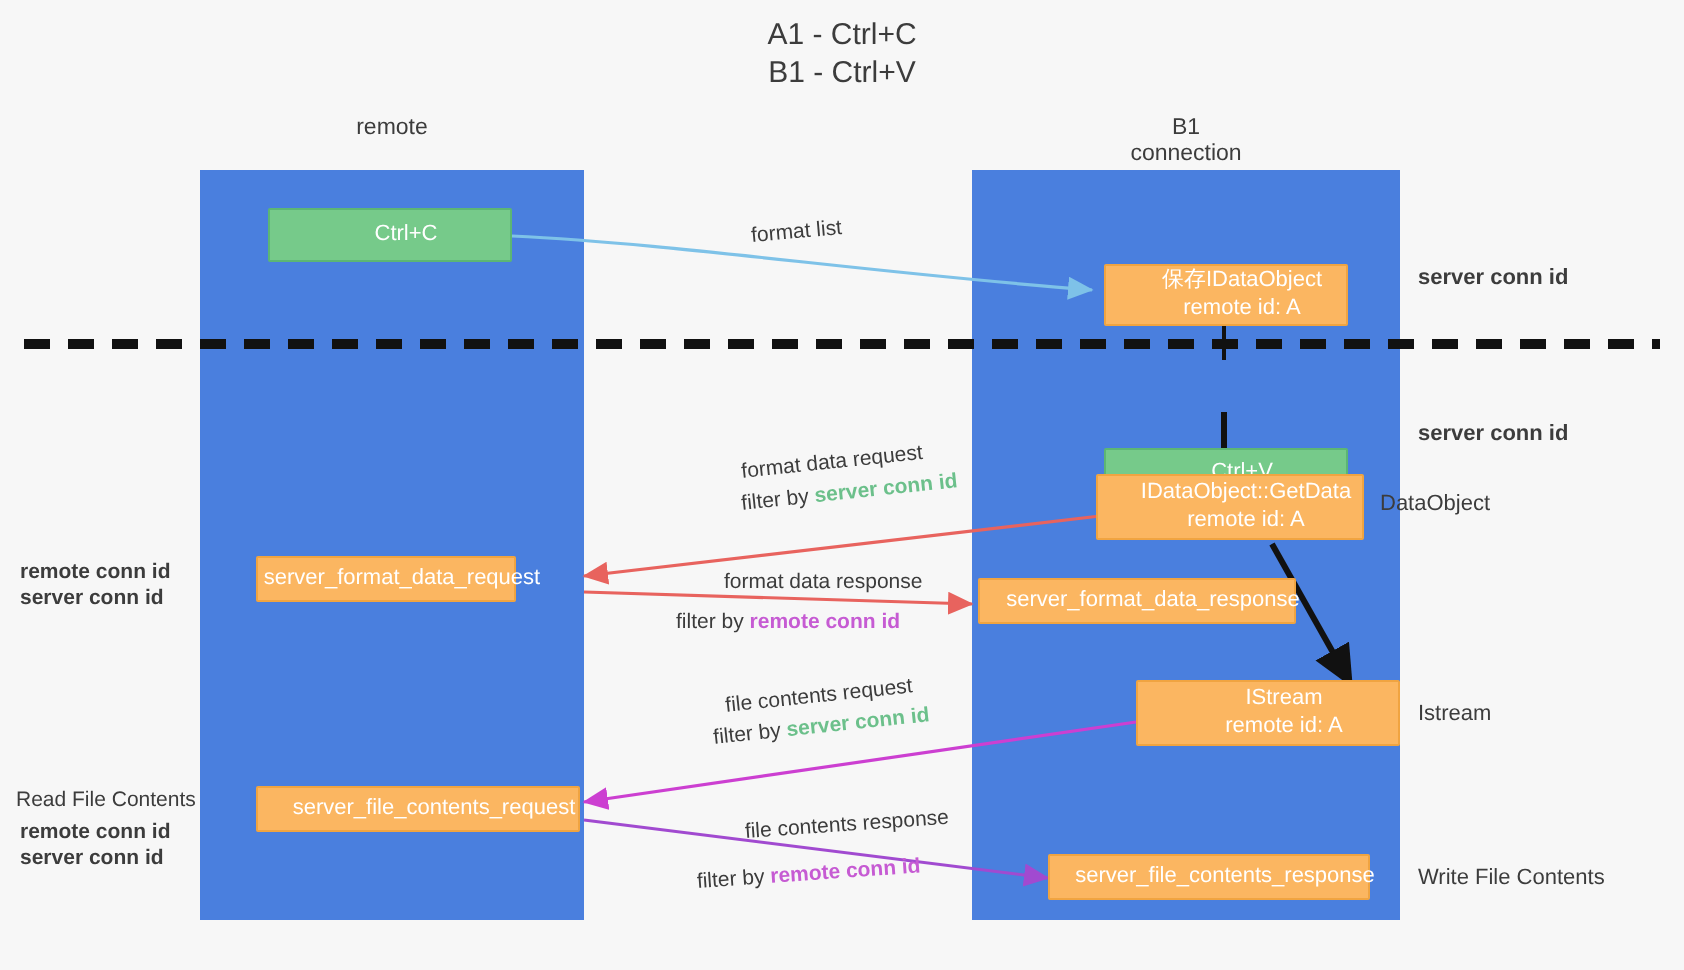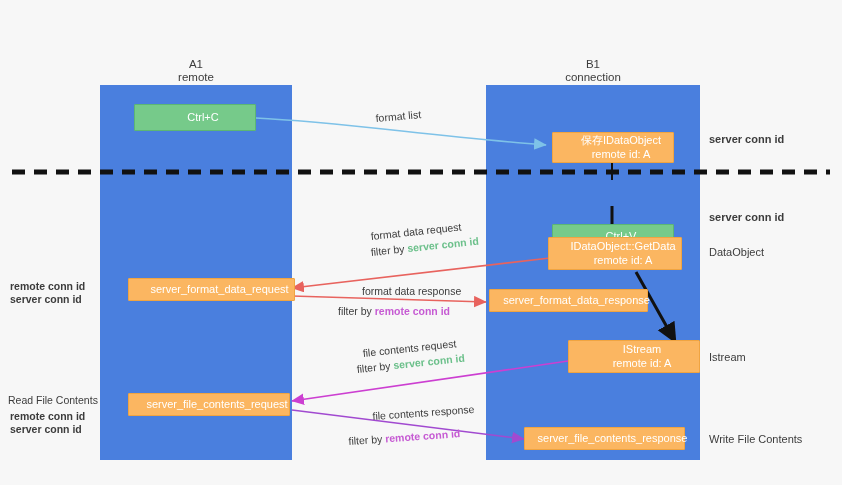--- a/index.html
+++ b/index.html
@@ -50,23 +50,26 @@
     position:absolute;font-size:10.5px;line-height:14px;white-space:nowrap;color:#3c3c3c;
   }
 
   .rlabel{position:absolute;font-size:11px;line-height:14px;color:#3c3c3c;white-space:nowrap;}
 </style>
 </head>
 <body>
 
 <div id="stage">
 
+  <div class="title">
+    <div>A1 - Ctrl+C</div>
+    <div>B1 - Ctrl+V</div>
+  </div>
 
   <div class="lane-head" style="left:100px;top:58px;width:192px;">
-    <div>A1</div>
     <div>remote</div>
   </div>
   <div class="lane-head" style="left:486px;top:58px;width:214px;">
     <div>B1</div>
     <div>connection</div>
   </div>
 
   <div class="lane lane-a"></div>
   <div class="lane lane-b"></div>
 
@@ -119,21 +122,21 @@
 
   <div class="box green" style="left:552px;top:180px;width:122px;height:26px;margin-top:44px;">
     <span>Ctrl+V</span>
   </div>
 
   <div class="box orange" style="left:548px;top:237px;width:134px;height:33px;">
     <span>IDataObject::GetData</span>
     <span>remote id: A</span>
   </div>
 
-  <div class="box orange" style="left:128px;top:278px;width:167px;height:23px;">
+  <div class="box orange" style="left:128px;top:278px;width:130px;height:23px;">
     <span>server_format_data_request</span>
   </div>
 
   <div class="box orange" style="left:489px;top:289px;width:159px;height:23px;">
     <span>server_format_data_response</span>
   </div>
 
   <div class="box orange" style="left:568px;top:340px;width:132px;height:33px;">
     <span>IStream</span>
     <span>remote id: A</span>
@@ -164,21 +167,21 @@
     <span>filter by </span><span class="g">server conn id</span>
   </div>
 
   <div class="edgelabel rot" style="left:372px;top:409px;transform:rotate(-4deg);">file contents response</div>
   <div class="edgelabel rot" style="left:348px;top:434px;transform:rotate(-4deg);">
     <span>filter by </span><span class="m">remote conn id</span>
   </div>
 
   <div class="rlabel g" style="left:709px;top:132px;font-weight:bold;">server conn id</div>
   <div class="rlabel g" style="left:709px;top:210px;font-weight:bold;">server conn id</div>
-  <div class="rlabel" style="left:709px;top:245px;">DataObject</div>
+  <div class="rlabel" style="left:690px;top:245px;">DataObject</div>
   <div class="rlabel" style="left:709px;top:350px;">Istream</div>
   <div class="rlabel" style="left:709px;top:432px;">Write File Contents</div>
 
   <div class="sidenote m" style="left:10px;top:279px;font-weight:bold;">remote conn id</div>
   <div class="sidenote g" style="left:10px;top:292px;font-weight:bold;">server conn id</div>
 
   <div class="sidenote" style="left:8px;top:393px;">Read File Contents</div>
   <div class="sidenote m" style="left:10px;top:409px;font-weight:bold;">remote conn id</div>
   <div class="sidenote g" style="left:10px;top:422px;font-weight:bold;">server conn id</div>
 

